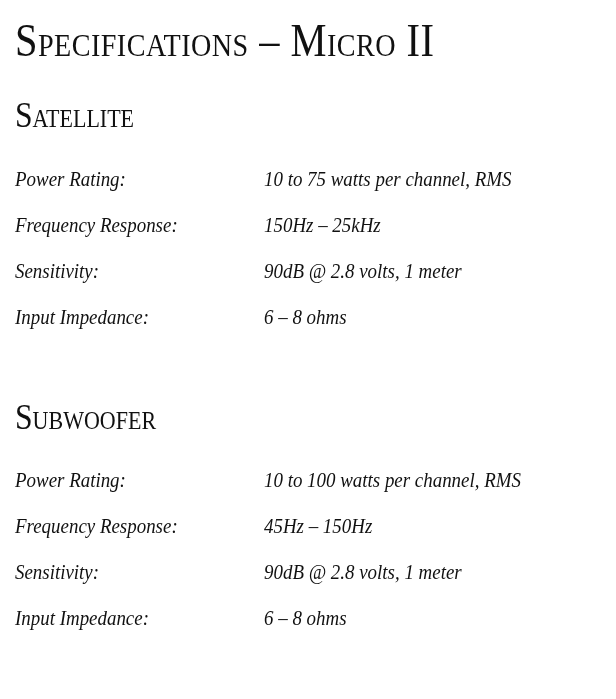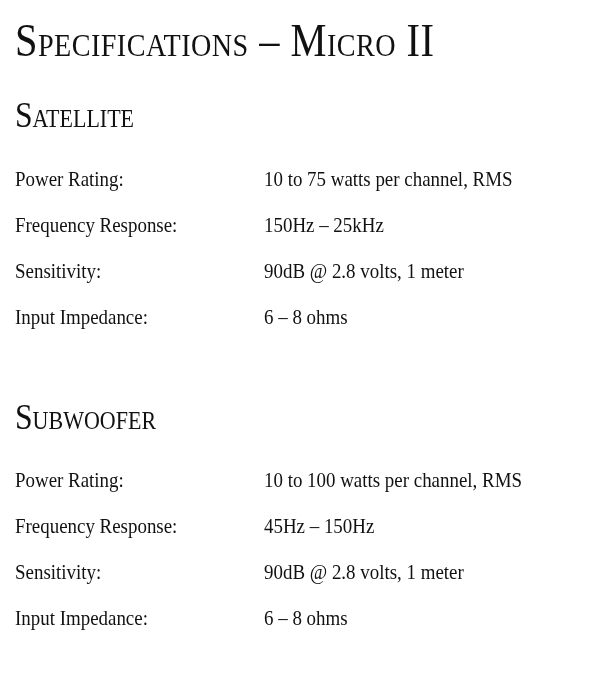--- a/index.html
+++ b/index.html
@@ -12,21 +12,21 @@
       font-size: 46px; font-variant: small-caps; letter-spacing: 0.5px;
       line-height: 1; white-space: nowrap; transform: scaleX(0.88); transform-origin: left top;
     }
     .section-title {
       position: absolute; left: 15px;
       font-size: 36px; font-variant: small-caps; line-height: 1;
       white-space: nowrap; transform: scaleX(0.88); transform-origin: left top;
     }
     .row {
       position: absolute; left: 15px; width: 590px; height: 30px;
-      font-size: 22px; line-height: 30px; white-space: nowrap;
+      font-size: 22px; line-height: 30px; white-space: nowrap; font-style: italic;
     }
     .row .label { position: absolute; left: 0; transform: scaleX(0.86); transform-origin: left center; }
     .row .value { position: absolute; left: 249px; transform: scaleX(0.86); transform-origin: left center; }
   </style>
 </head>
 <body>
 
 <div class="title">Specifications – Micro II</div>
 
 <div class="section-title" style="top:97px;">Satellite</div>

